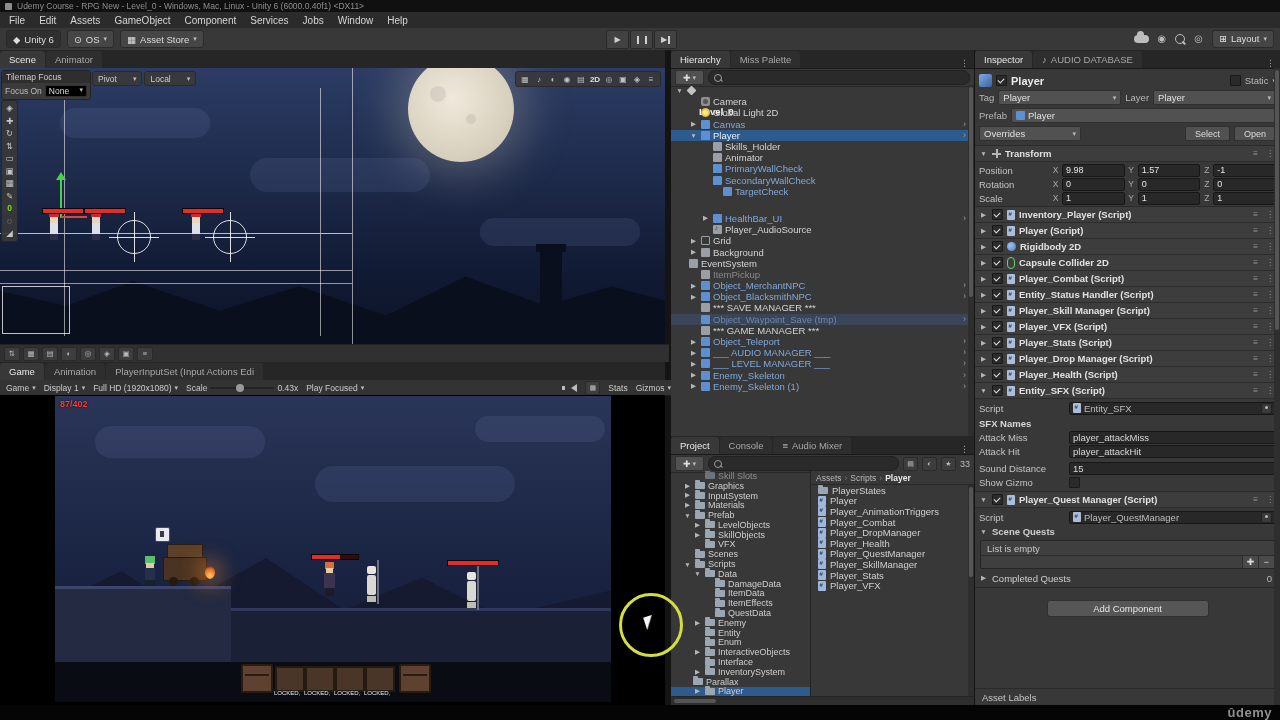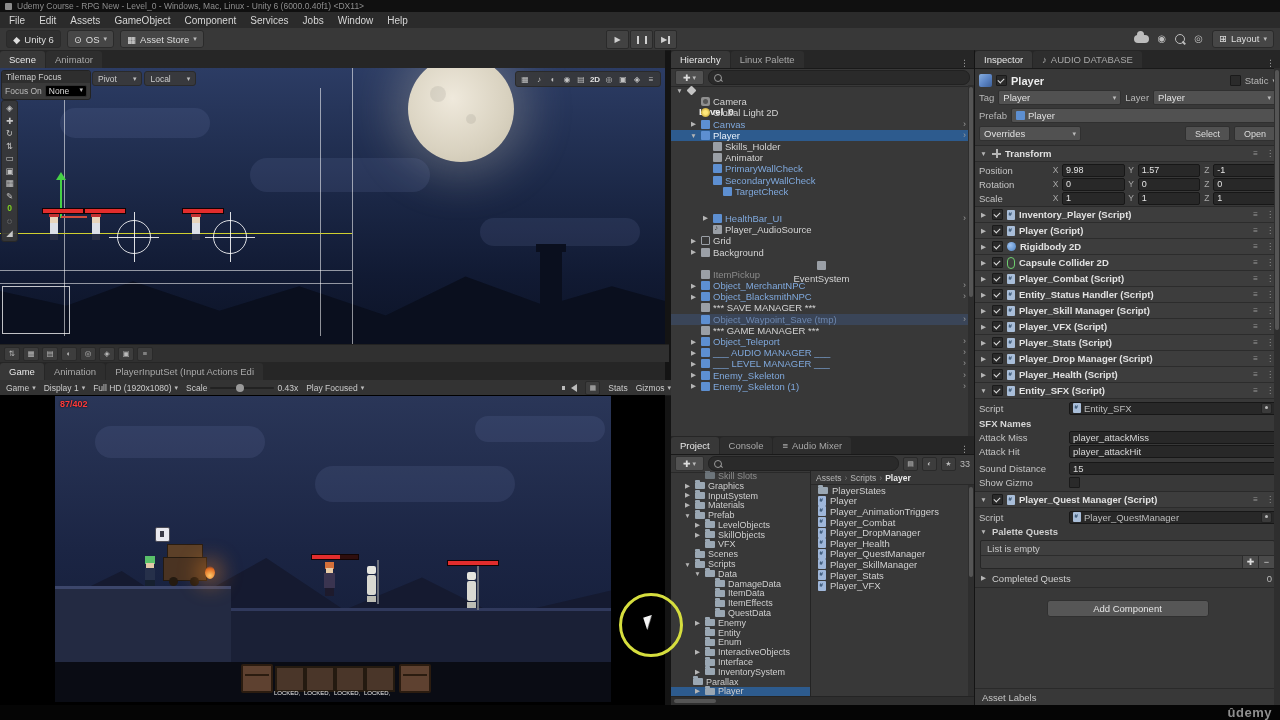--- a/index.html
+++ b/index.html
@@ -523,21 +523,21 @@
           <div class="locked">LOCKED,</div>
           <div class="locked">LOCKED,</div>
         </div>
     </div>
   </div>
 </div>
 
 <div class="panel hierarchy-panel">
   <div class="tabs">
     <div class="tab active">Hierarchy</div>
-    <div class="tab">Linux Palette</div>
+    <div class="tab">Miss Palette</div>
     <div class="tab-menu">⋮</div>
   </div>
   <div class="panel-toolbar">
     <div class="add-btn">✚<span class="chev">▾</span></div>
     <div class="searchbox">
         <span class="i-search"></span>
       </div>
   </div>
   <div class="h-tree" id="h-tree">
       <div class="h-row root">
@@ -606,21 +606,21 @@
       <div class="h-row" style="padding-left: 18px;">
         <span class="fold">▶</span>
         <span class="obj-icon oi-grid"></span>
         <span class="h-label">Grid</span>
       </div>
       <div class="h-row" style="padding-left: 18px;">
         <span class="fold">▶</span>
         <span class="obj-icon oi-cube-gray"></span>
         <span class="h-label">Background</span>
       </div>
-      <div class="h-row" style=" flex-direction: column;">
+      <div class="h-row" style="">
         <span class="fold"></span>
         <span class="obj-icon oi-cube-gray"></span>
         <span class="h-label">EventSystem</span>
       </div>
       <div class="h-row" style="padding-left: 18px;">
         <span class="fold"></span>
         <span class="obj-icon oi-cube-gray"></span>
         <span class="h-label disabled">ItemPickup</span>
       </div>
       <div class="h-row" style="padding-left: 18px;">
@@ -1131,21 +1131,21 @@
       <div class="c-row">
         <span class="c-label">Script</span>
         <span class="c-field obj">
             <span class="ci ci-script"></span>
             <span>Player_QuestManager</span>
             <span class="picker"></span>
           </span>
       </div>
       <div class="c-row">
         <span class="fold">▼</span>
-        <span style="font-weight:bold;">Palette Quests</span>
+        <span style="font-weight:bold;">Scene Quests</span>
       </div>
       <div class="qlist">
         <div class="qempty">List is empty</div>
         <div class="qfoot">
           <span class="qbtn">✚</span>
           <span class="qbtn">−</span>
         </div>
       </div>
       <div class="c-row">
         <span class="fold">▶</span>

